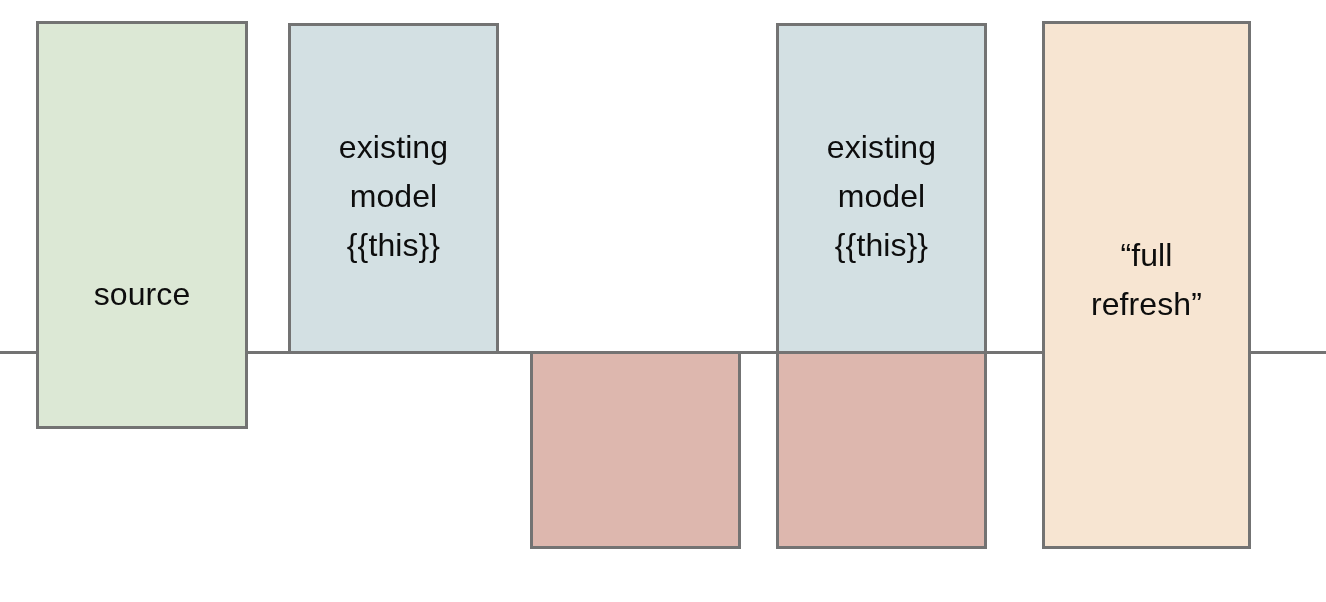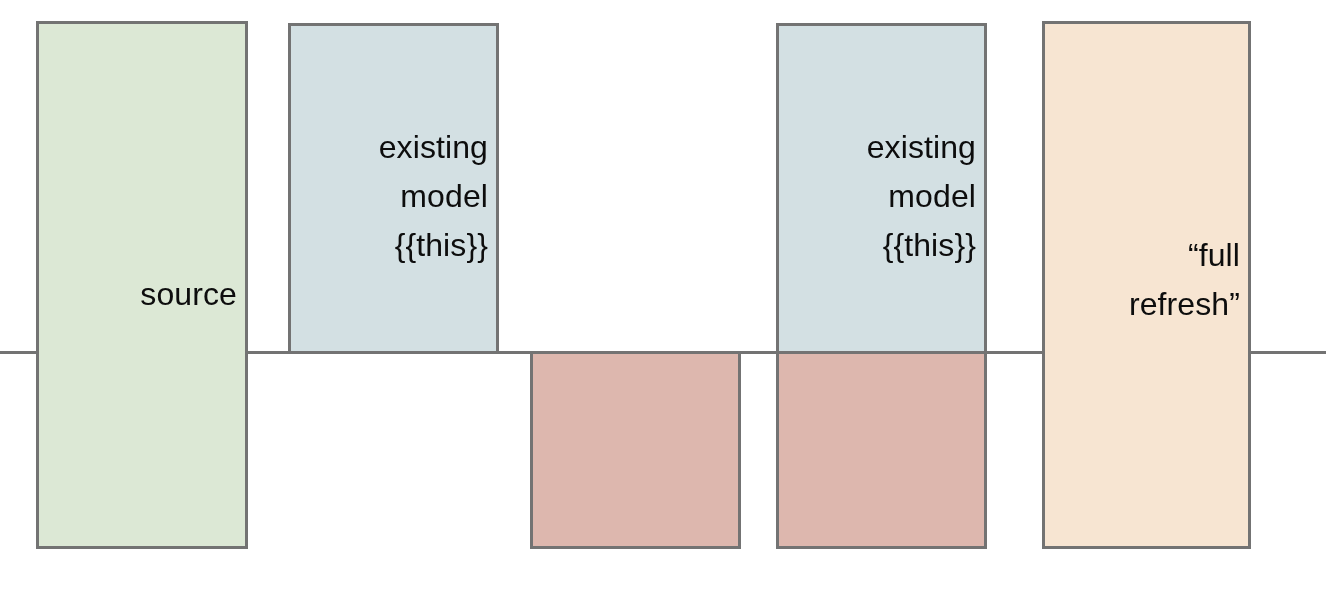--- a/index.html
+++ b/index.html
@@ -35,25 +35,25 @@
   }
   .box-label {
     position: absolute;
     left: 8px;
     right: 8px;
     font-size: 32px;
     line-height: 49px;
     color: #0d0d0d;
     letter-spacing: 0.1px;
     white-space: pre-line;
-    text-align: right;
+    text-align: center;
   }
   
   #box-source {
-    left: 36px;  top: 21px;  width: 212px;  height: 528px;
+    left: 36px;  top: 21px;  width: 212px;  height: 408px;
     background: #dce8d5;
   }
   #box-source .box-label { top: 246px; }
 
   #box-existing-model-1 {
     left: 288px; top: 23px;  width: 211px;  height: 331px;
     background: #d3e0e3;
   }
   #box-existing-model-1 .box-label { top: 97px; }
 

